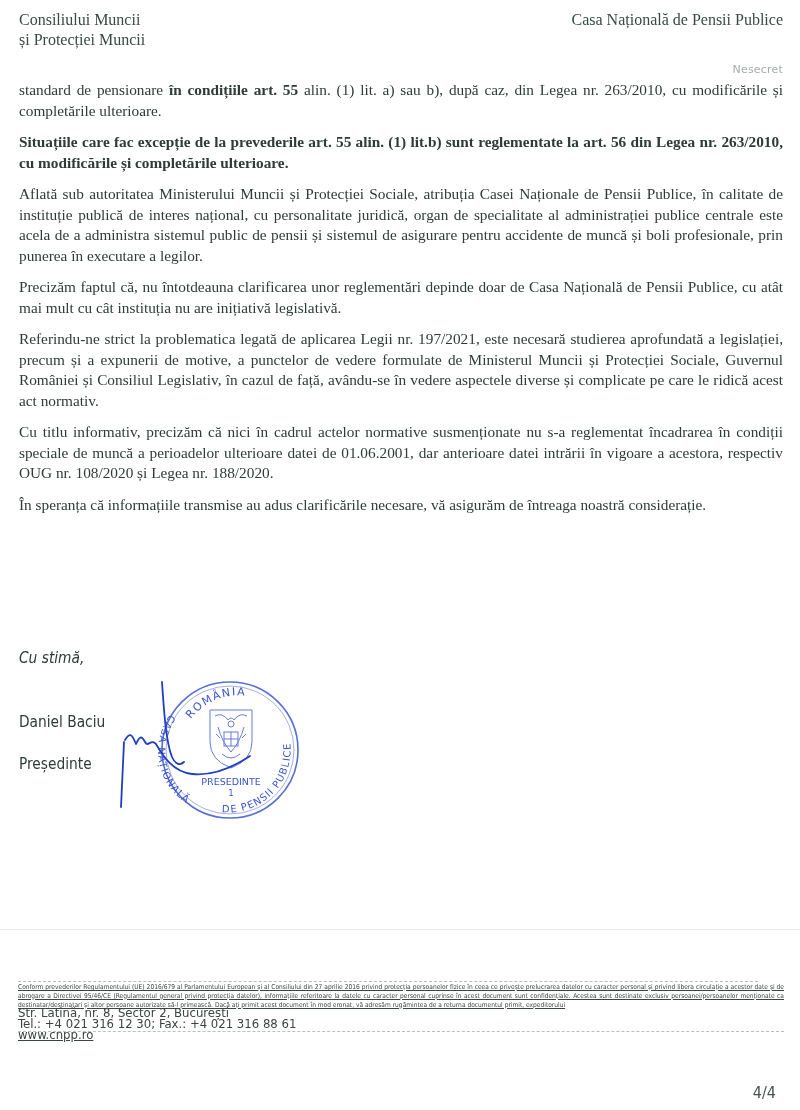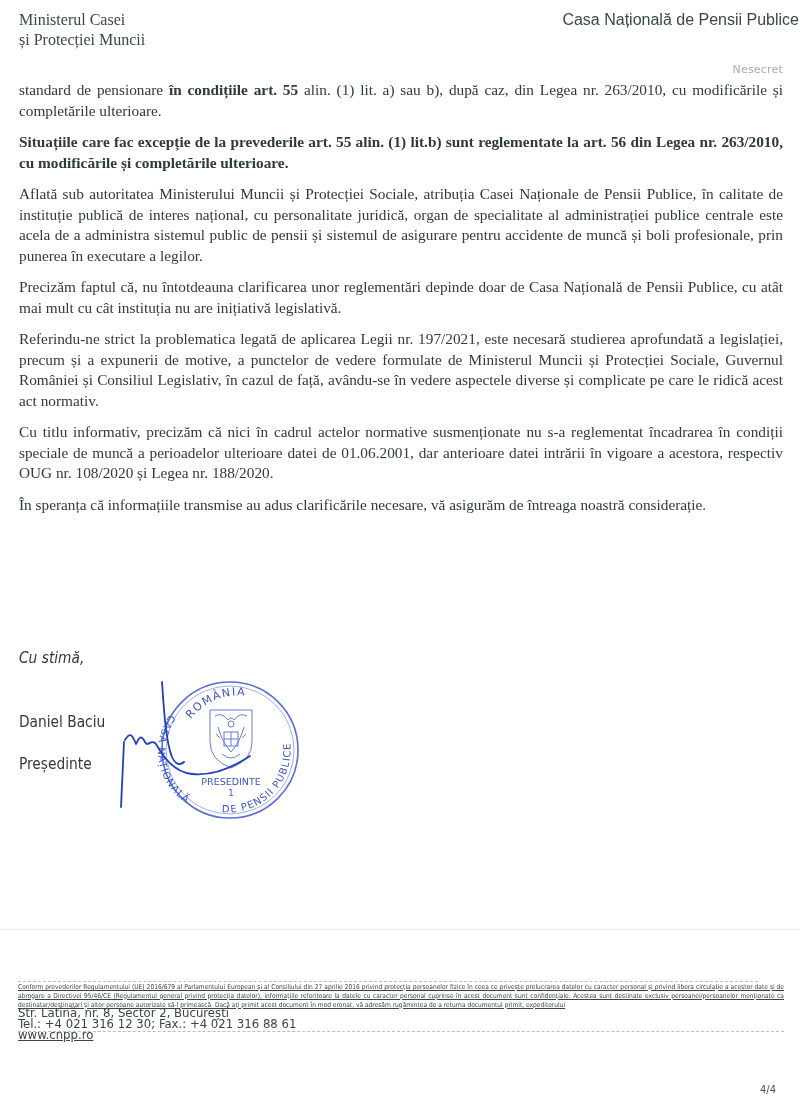--- a/index.html
+++ b/index.html
@@ -19,23 +19,23 @@
     position: absolute;
     left: 19px;
     top: 10px;
     font-family: "Liberation Serif", "DejaVu Serif", serif;
     font-size: 16px;
     line-height: 20px;
     color: #3a4a43;
   }
   .header-right {
     position: absolute;
-    right: 1px;
+    right: 17px;
     top: 10px;
-    font-family: Liberation Sans, sans-serif;
+    font-family: Liberation Serif, serif;
     font-size: 16px;
     line-height: 20px;
     color: #3a4a43;
   }
   .classification {
     position: absolute;
     right: 17px;
     top: 63px;
     font-family: "DejaVu Sans", sans-serif;
     font-size: 11px;
@@ -130,29 +130,29 @@
     color: #3b4540;
   }
   .contact a {
     color: #3b4540;
     text-decoration: underline;
   }
   .page-number {
     position: absolute;
     right: 24px;
     top: 1083px;
-    font-size: 11px;
+    font-size: 16px;
     color: #4a524f;
   }
 </style>
 </head>
 <body>
 
 <div class="header-left">
-  <div>Ministerul Casei</div>
+  <div>Consiliului Muncii</div>
   <div>și Protecției Muncii</div>
 </div>
 
 <div class="header-right">Casa Națională de Pensii Publice</div>
 
 <div class="classification">Nesecret</div>
 
 <div class="body-text">
   <p><span>standard de pensionare </span><b>în condițiile art. 55</b><span> alin. (1) lit. a) sau b), după caz, din Legea nr. 263/2010, cu modificările și completările ulterioare.</span></p>
   <p><b>Situațiile care fac excepție de la prevederile art. 55 alin. (1) lit.b) sunt reglementate la art. 56 din Legea nr. 263/2010, cu modificările și completările ulterioare.</b></p>

